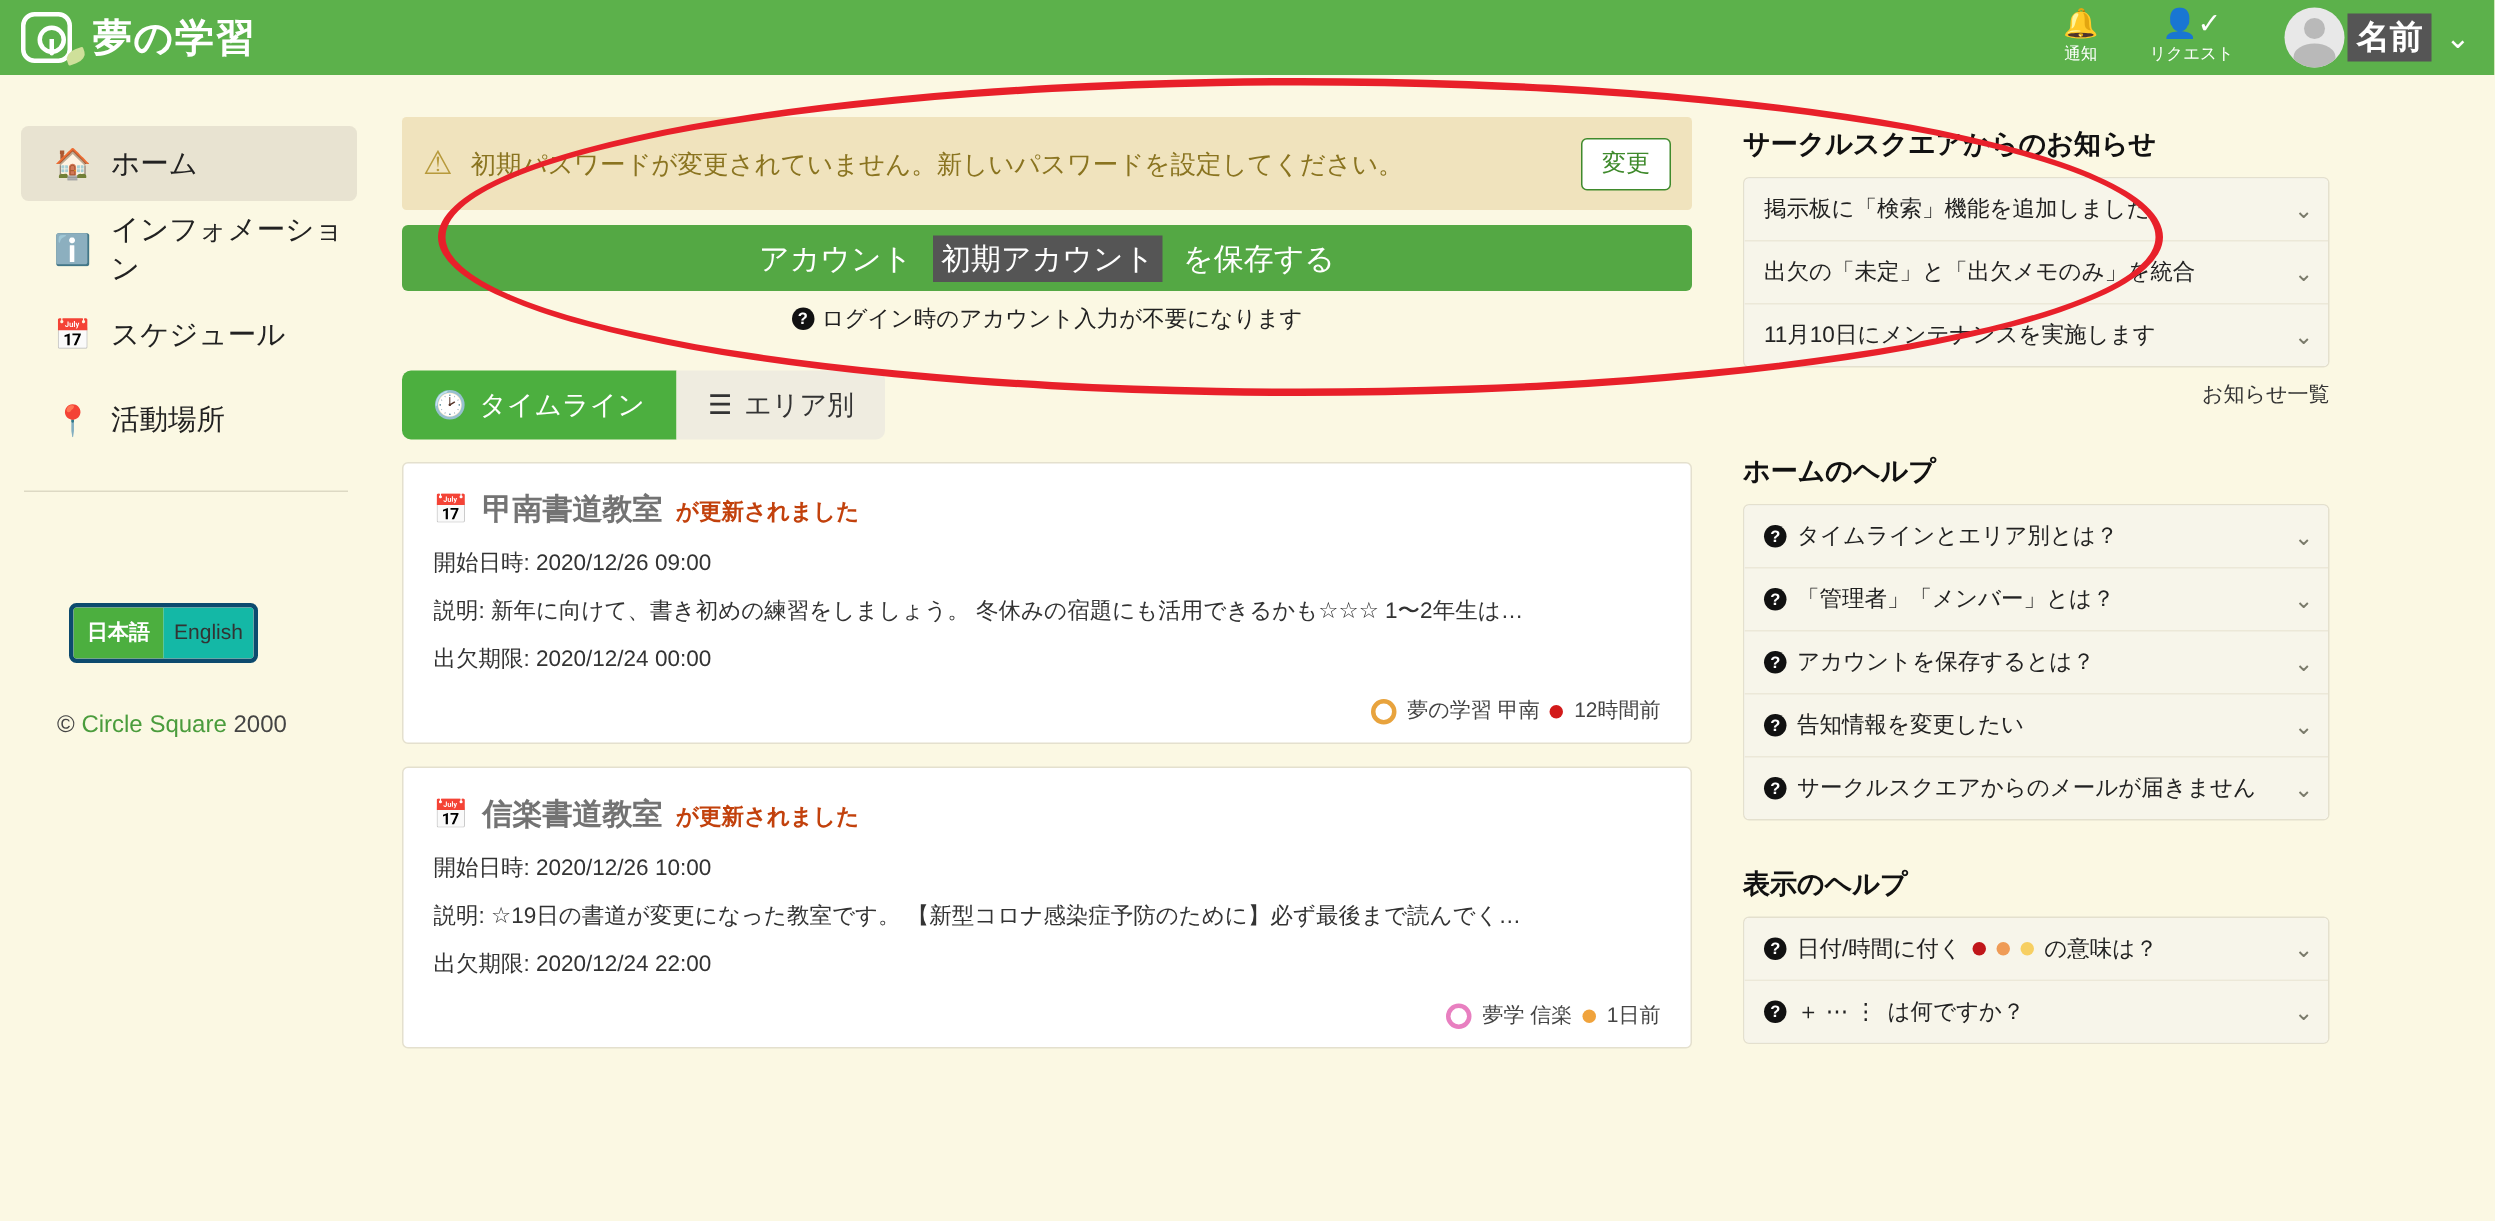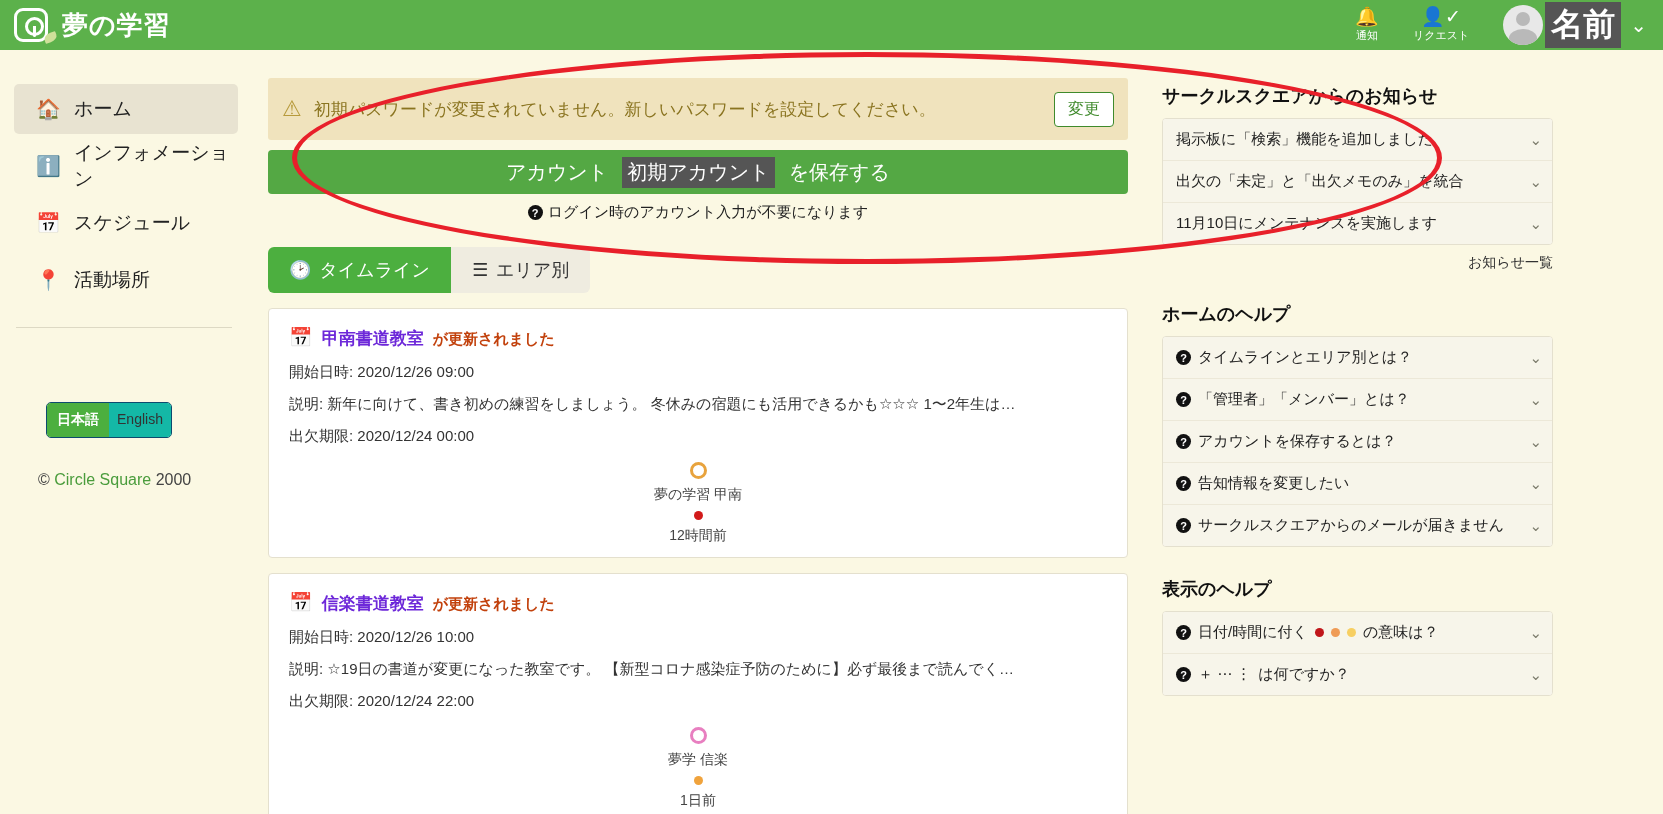--- a/index.html
+++ b/index.html
@@ -46,41 +46,41 @@
   .hr-item .cap{ font-size:11px; margin-top:2px; }
   .user-box{ display:flex; align-items:center; cursor:pointer; }
   .avatar{
     width:40px;height:40px;border-radius:50%;
     background:#e8e8e8; position:relative; overflow:hidden;
     flex:0 0 auto;
   }
   .avatar:before{ content:""; position:absolute; left:13px; top:7px; width:14px;height:14px;border-radius:50%; background:#b9b9b9; }
   .avatar:after{ content:""; position:absolute; left:6px; top:24px; width:28px;height:18px;border-radius:50% 50% 0 0; background:#b9b9b9; }
   .user-name{
-    background:#555; color:#fff; font-size:32px; font-weight:bold;
+    background:#555; color:#fff; font-size:22px; font-weight:bold;
     padding:1px 6px; margin-left:2px;
   }
   .chev{ color:#fff; font-size:20px; margin-left:9px; }
 
   
   .sidebar{
     position:absolute; left:0; top:50px; width:248px; height:764px;
     background:#fbf8e3; padding-top:34px;
   }
   .nav-item{
     height:50px; display:flex; align-items:center; padding-left:22px;
     font-size:19px; color:#222; cursor:pointer; border-radius:5px;
     margin:0 10px 7px 14px; gap:13px;
   }
   .nav-item.active{ background:#e8e3d1; }
   .nav-ic{ width:25px; text-align:center; font-size:20px; color:#111; }
   .nav-sep{ height:1px; background:#ddd9c4; margin:22px 16px 0 16px; }
   .lang-toggle{
     display:flex; margin:74px 0 0 46px; width:126px;
-    border-radius:5px; overflow:hidden; border:1px solid #0c4a6e;
+    border-radius:5px; overflow:hidden; border:3px solid #0c4a6e;
   }
   .lang-btn{
     flex:1; text-align:center; font-size:14px; padding:8px 0; cursor:pointer;
     background:#14b8a6; color:#333;
   }
   .lang-btn.on{ background:#4caf3f; color:#fff; font-weight:bold; }
   .copyright{
     margin:33px 0 0 38px; font-size:16px; color:#444;
   }
   .copyright .cs{ color:#4a9c3c; }
@@ -125,29 +125,29 @@
   }
   .tab.active{ background:#4caf3f; color:#fff; }
   .tab:last-child{ border-radius:0 6px 6px 0; }
 
   .card{
     background:#fff; border:1px solid #e4e0ce; border-radius:4px;
     margin:15px 20px 0 20px; padding:17px 20px 12px 20px;
   }
   .card-head{ display:flex; align-items:baseline; gap:9px; }
   .cal-ic{ color:#4caf3f; font-size:19px; }
-  .card-title{ color:#6d28d9; font-size:17px; font-weight:bold; }
+  .card-title{ color:#737373; font-size:20px; font-weight:bold; }
   .card-sub{ font-size:15px; color:#c2410c; font-weight:bold; }
   .card-row{
     font-size:15px; color:#333; margin-top:13px;
     white-space:nowrap; overflow:hidden; text-overflow:ellipsis;
   }
   .card-foot{
     display:flex; align-items:center; justify-content:flex-end;
-    gap:7px; margin-top:16px; font-size:14px; color:#444;flex-direction:column;
+    gap:7px; margin-top:16px; font-size:14px; color:#444;
   }
   .grp-ic{ width:17px;height:17px;border-radius:50%;
     border:3px solid #e8a33d; box-sizing:border-box; }
   .grp-ic.pink{ border-color:#e87fc0; }
   .dot{ width:9px;height:9px;border-radius:50%; display:inline-block; }
 
   
   .rail{
     position:absolute; left:1148px; top:50px; width:515px; height:639px;
     padding:34px 110px 0 14px;

